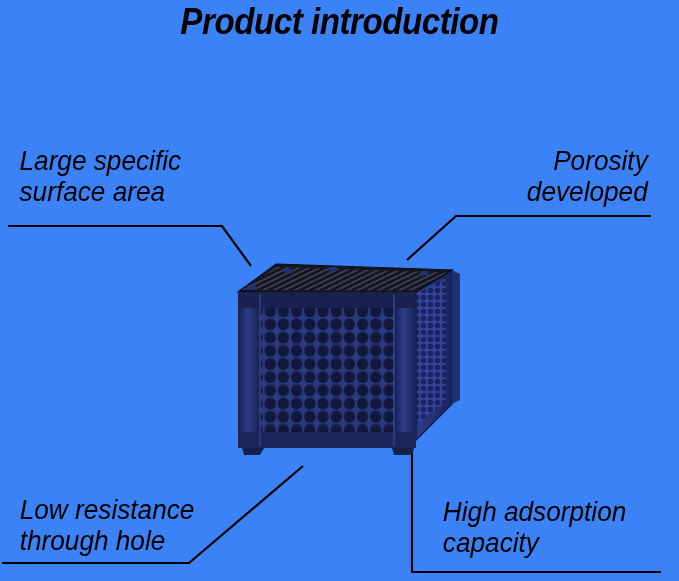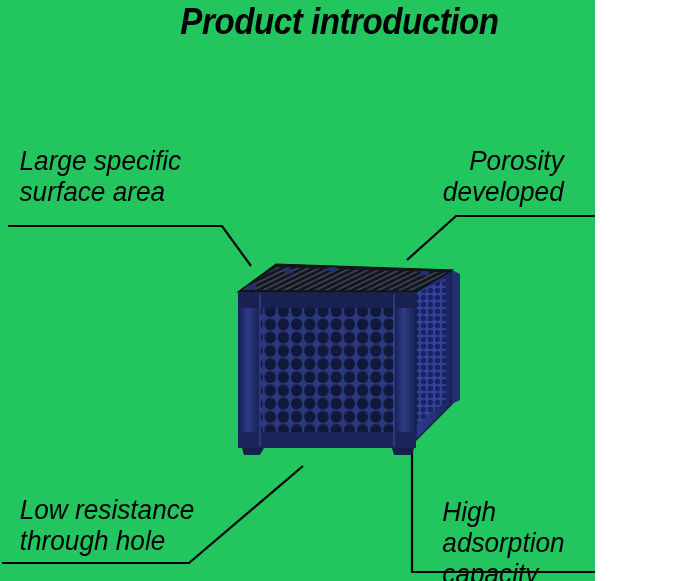--- a/index.html
+++ b/index.html
@@ -3,21 +3,21 @@
 <meta charset="utf-8">
 <style>
   html,body{margin:0;padding:0;background:#ffffff;}
   body{
     width:679px;height:581px;
     font-family:"Liberation Sans", sans-serif;
     color:#000;
     overflow:hidden;
     position:relative;
   }
-  #page{position:relative;width:595px;height:581px;background:#22c55e;overflow:hidden;}
+  #page{position:relative;width:679px;height:581px;background:#3b82f6;overflow:hidden;}
 
   
   .title{
     position:absolute;left:0;top:0;width:679px;
     text-align:center;
     font-family:"Liberation Sans", sans-serif;
     font-weight:bold;font-style:italic;
     font-size:36px;
     letter-spacing:-0.5px;
     line-height:44px;

